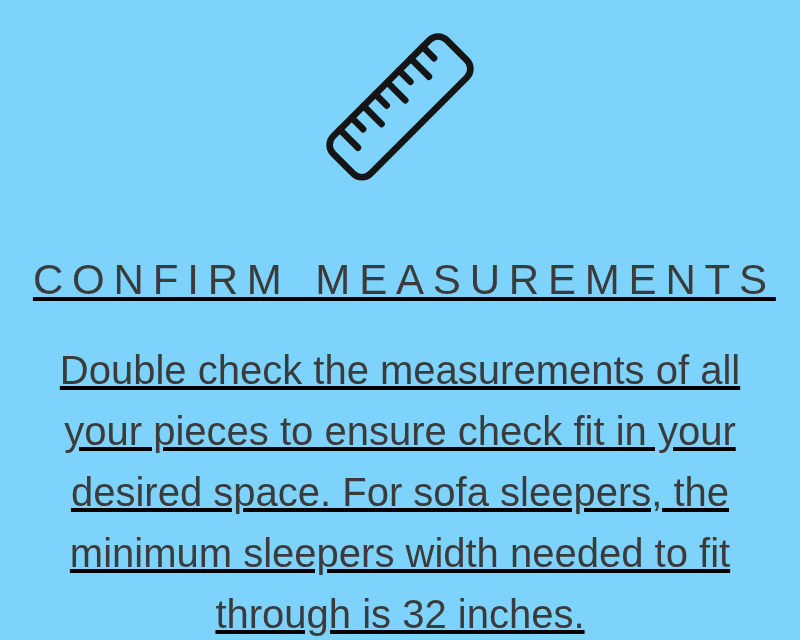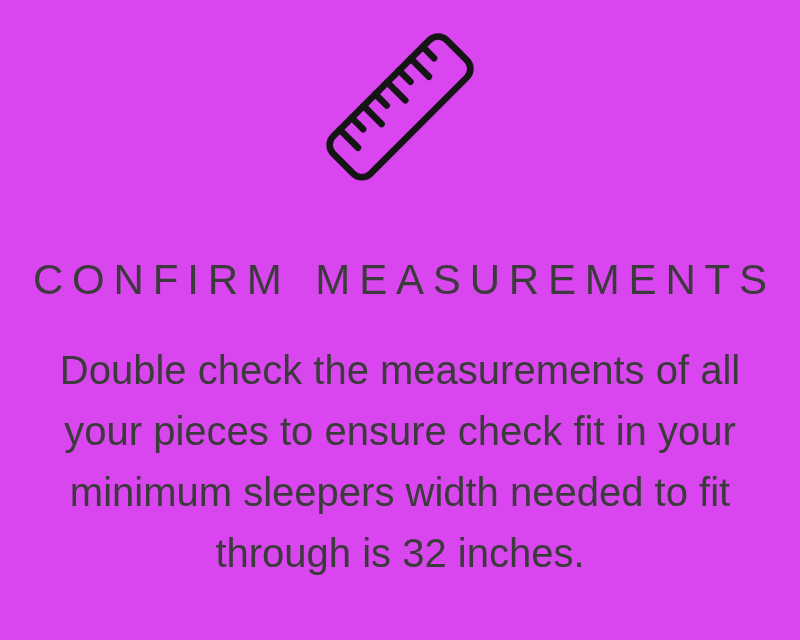--- a/index.html
+++ b/index.html
@@ -34,21 +34,21 @@
     font-size: 40px;
     font-weight: 400;
     line-height: 61px;
     color: #3b3b3b;
   }
   .body-text .line { white-space: nowrap; }
 </style>
 </head>
 <body>
 
-<div class="card" style="background: #d946ef;">
+<div class="card" style="background: #7dd3fc; text-decoration: underline;">
 
   <div class="icon-wrap">
     <svg width="170" height="170" viewBox="0 0 180 180" aria-hidden="true">
       <g transform="translate(90,92) rotate(-45)" fill="none" stroke="#151515" stroke-width="7" stroke-linecap="round" stroke-linejoin="round">
         <rect x="-85" y="-28" width="170" height="56" rx="13"></rect>
         <line x1="-62" y1="-28" x2="-62" y2="-1"></line>
         <line x1="-44.3" y1="-28" x2="-44.3" y2="-11"></line>
         <line x1="-26.6" y1="-28" x2="-26.6" y2="-1"></line>
         <line x1="-8.9" y1="-28" x2="-8.9" y2="-11"></line>
         <line x1="8.9" y1="-28" x2="8.9" y2="-1"></line>
@@ -57,17 +57,18 @@
         <line x1="62" y1="-28" x2="62" y2="-11"></line>
       </g>
     </svg>
   </div>
 
   <h2 class="heading" style="color: rgb(59, 59, 59);">CONFIRM MEASUREMENTS</h2>
 
   <div class="body-text" style="color: rgb(59, 59, 59);">
     <div class="line">Double check the measurements of all</div>
     <div class="line">your pieces to ensure check fit in your</div>
+    <div class="line">desired space. For sofa sleepers, the</div>
     <div class="line">minimum sleepers width needed to fit</div>
     <div class="line">through is 32 inches.</div>
   </div>
 
 </div>
 
 </body></html>

